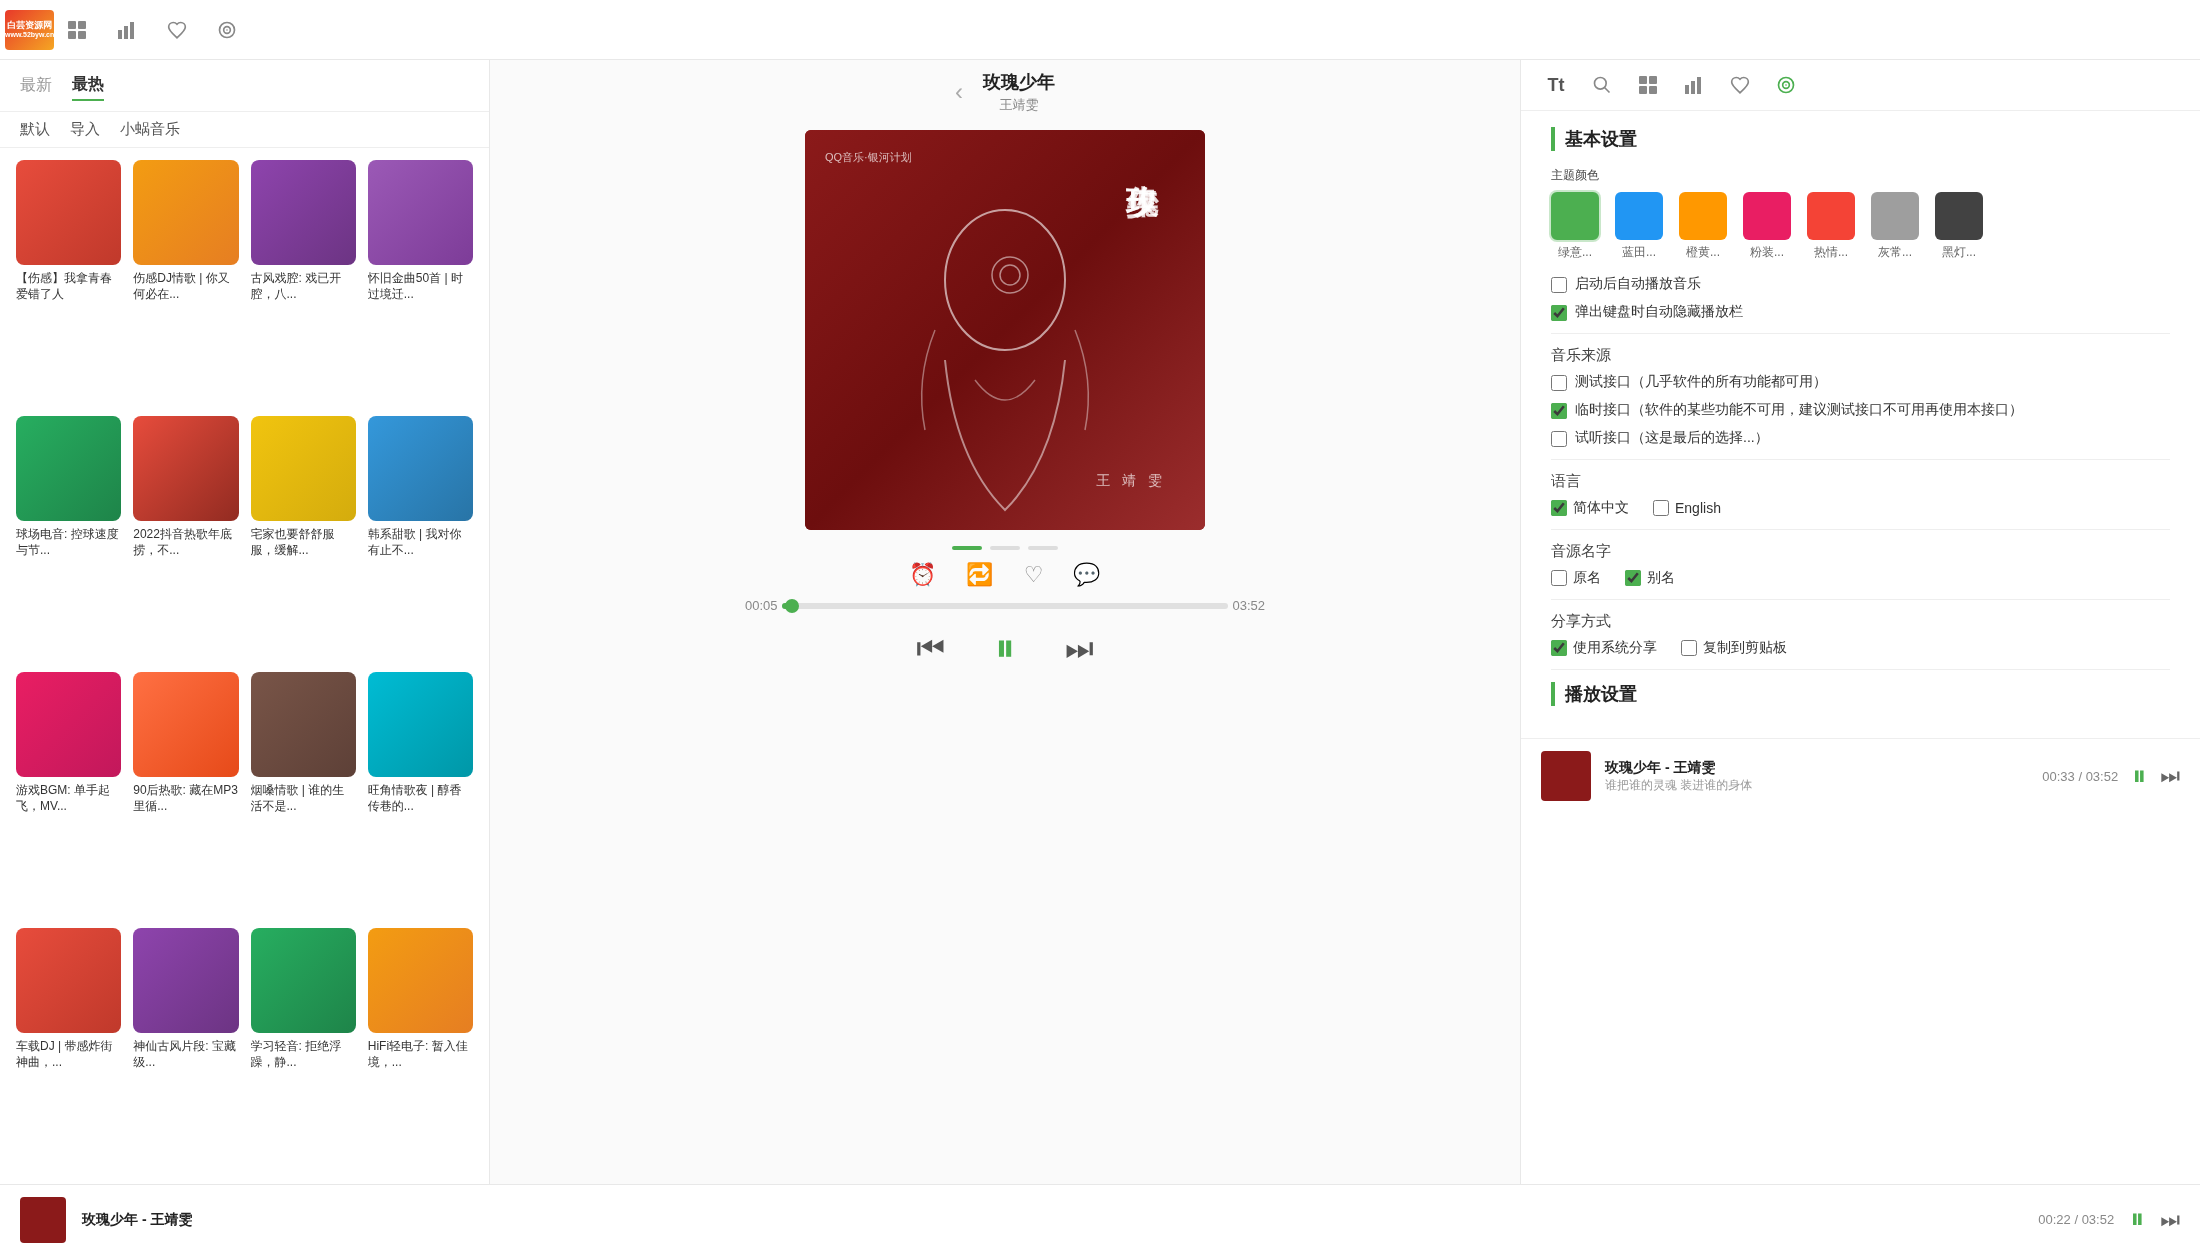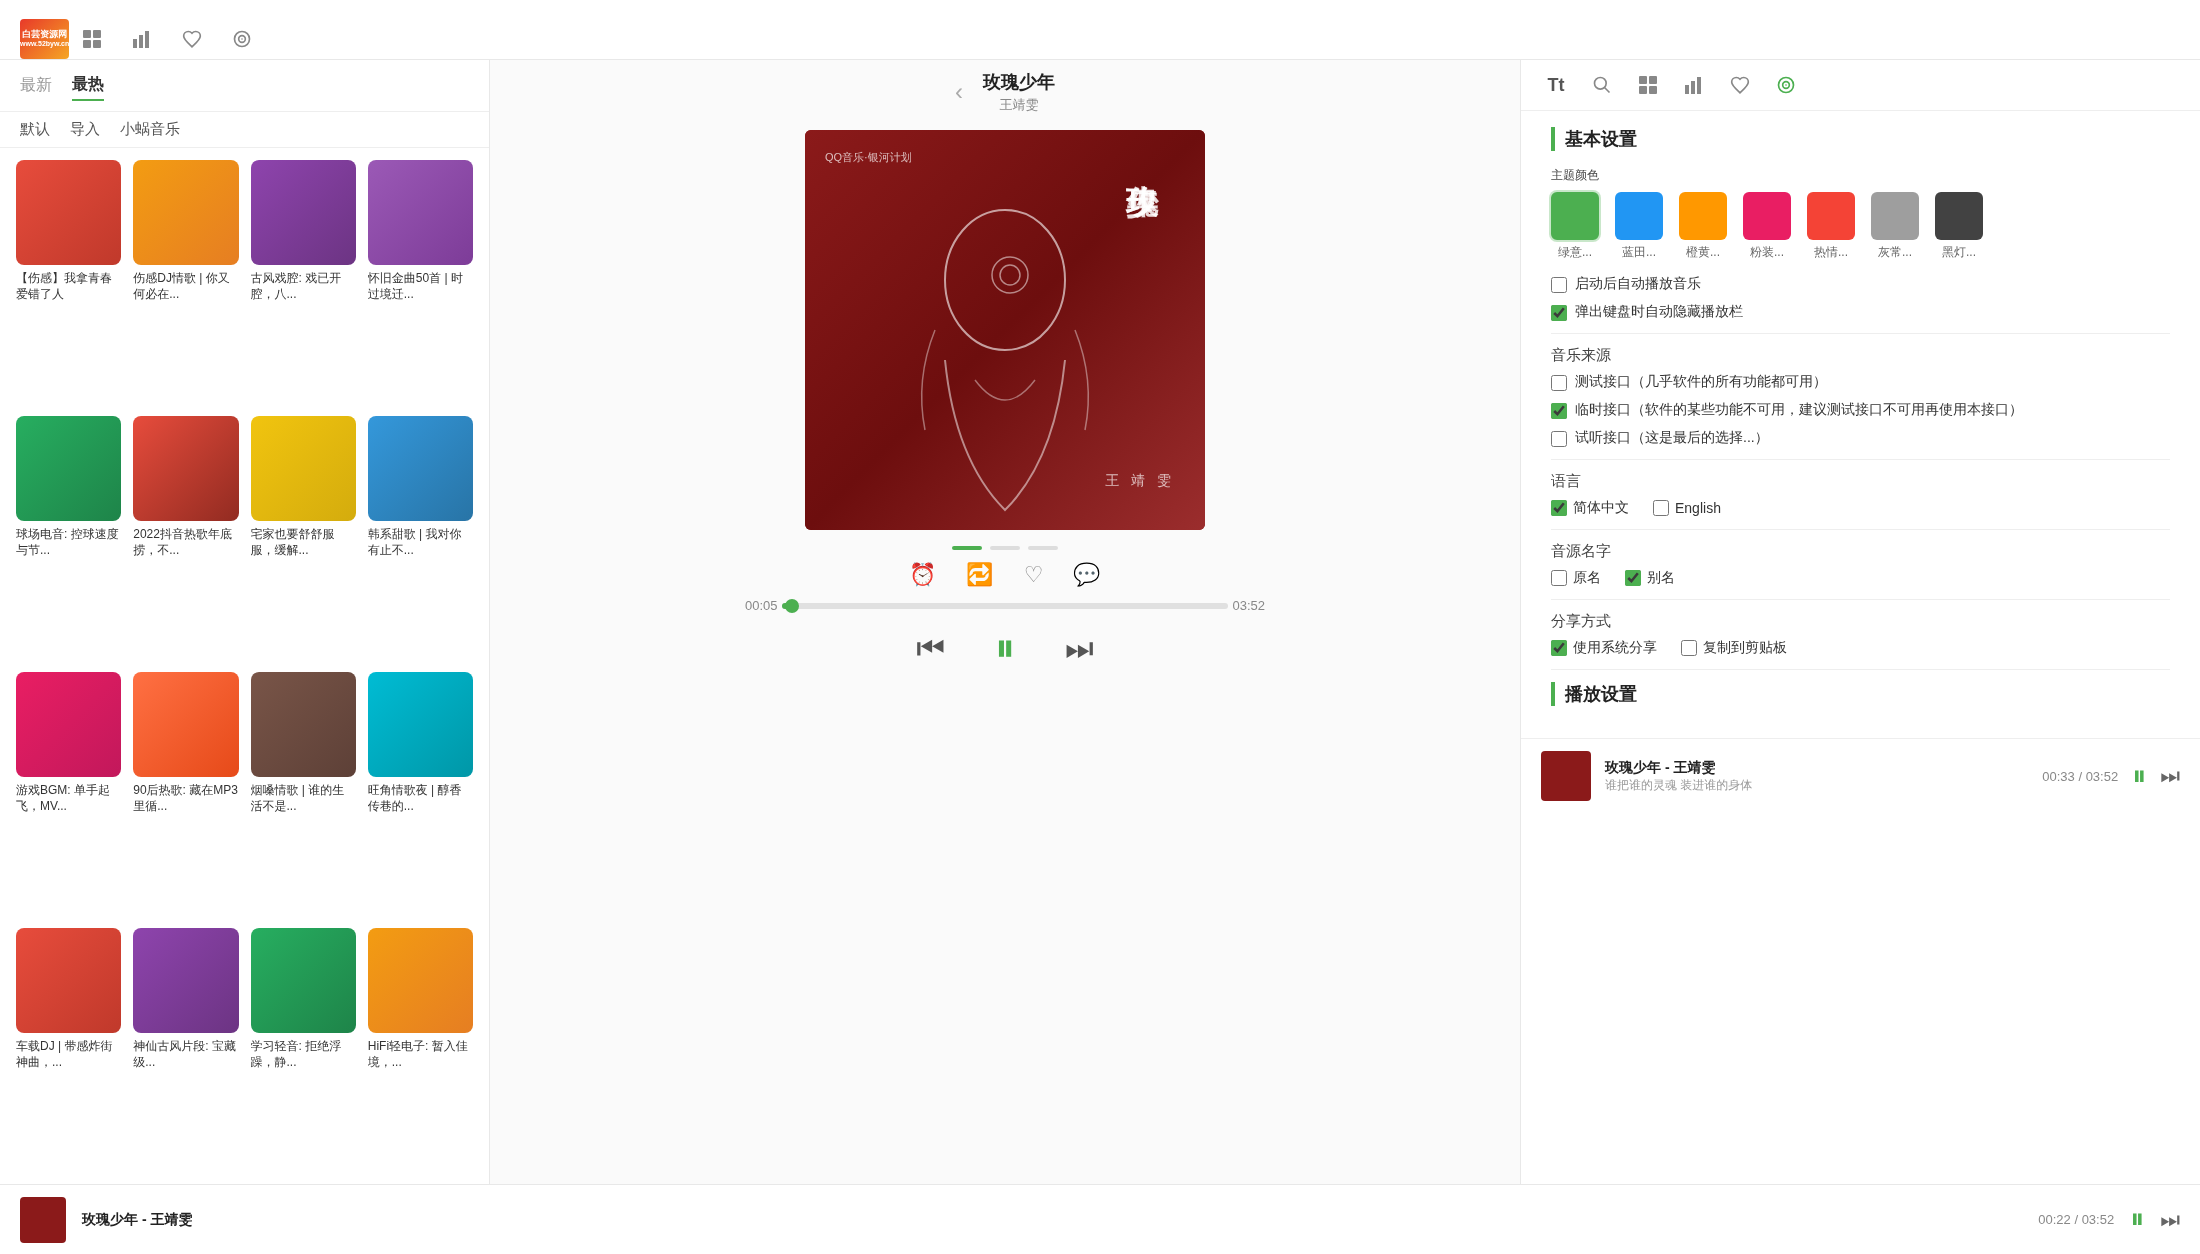--- a/index.html
+++ b/index.html
@@ -11,22 +11,22 @@
       overflow: hidden;
       display: flex;
       flex-direction: column;
     }
 
     
     .top-bar {
       height: 60px;
       background: #fff;
       display: flex;
-      align-items: flex-end;
-      padding: 0 20px;
+      align-items: center;
+      padding: 0 5px;
       border-bottom: 1px solid #e8e8e8;
       flex-shrink: 0;
     }
     .logo-area {
       width: 220px;
       display: flex;
       align-items: center;
       gap: 8px;
     }
     .logo-img {
@@ -660,21 +660,21 @@
           <path d="M120 200 Q150 240 180 200" fill="none" stroke="rgba(255,255,255,0.4)" stroke-width="1.5"></path>
           <path d="M80 150 Q60 200 70 250" fill="none" stroke="rgba(255,255,255,0.4)" stroke-width="1.5"></path>
           <path d="M220 150 Q240 200 230 250" fill="none" stroke="rgba(255,255,255,0.4)" stroke-width="1.5"></path>
 
           <circle cx="155" cy="95" r="18" fill="none" stroke="rgba(255,255,255,0.5)" stroke-width="1.5"></circle>
           <circle cx="155" cy="95" r="10" fill="none" stroke="rgba(255,255,255,0.5)" stroke-width="1.5"></circle>
         </svg>
         <div style="position:absolute;top:30px;right:40px;color:rgba(255,255,255,0.85);font-size:32px;font-weight:bold;writing-mode:vertical-rl;">
           玫瑰少年
         </div>
-        <div style="position:absolute;bottom:40px;right:30px;color:rgba(255,255,255,0.7);font-size:14px;letter-spacing:4px;">王 靖 雯</div>
+        <div style="position:absolute;bottom:40px;right:39px;color:rgba(255,255,255,0.7);font-size:14px;letter-spacing:4px;">王 靖 雯</div>
       </div>
     </div>
 
     <div class="lyrics-dots">
       <div class="lyric-dot active"></div>
       <div class="lyric-dot"></div>
       <div class="lyric-dot"></div>
     </div>
 
     <div class="player-controls-row">

